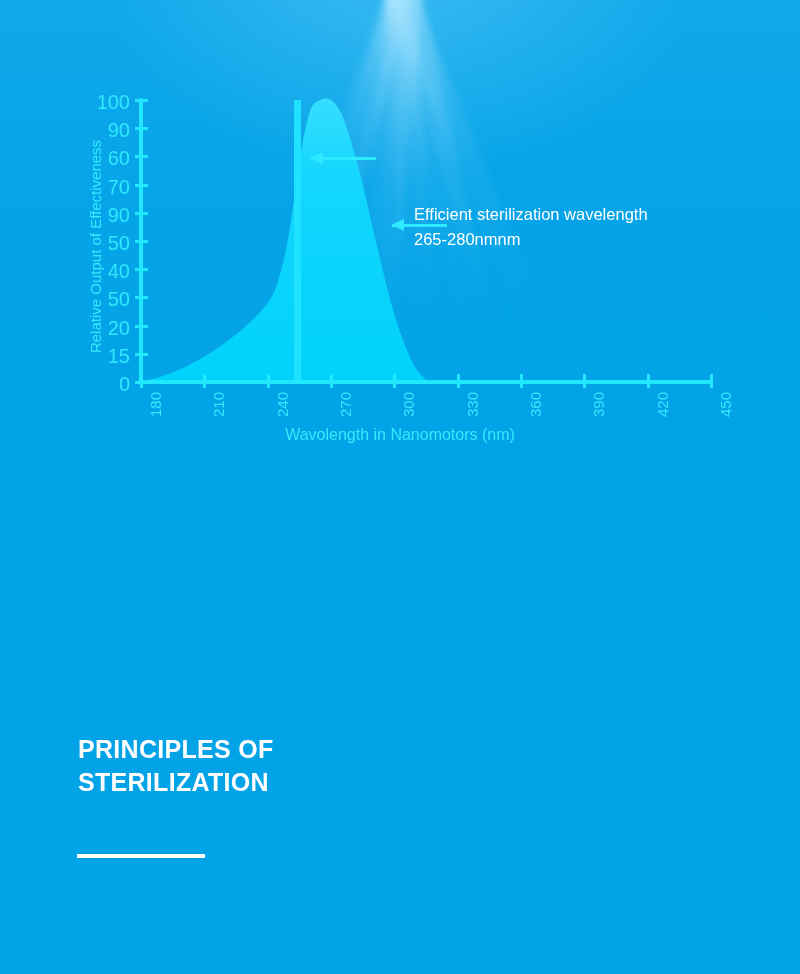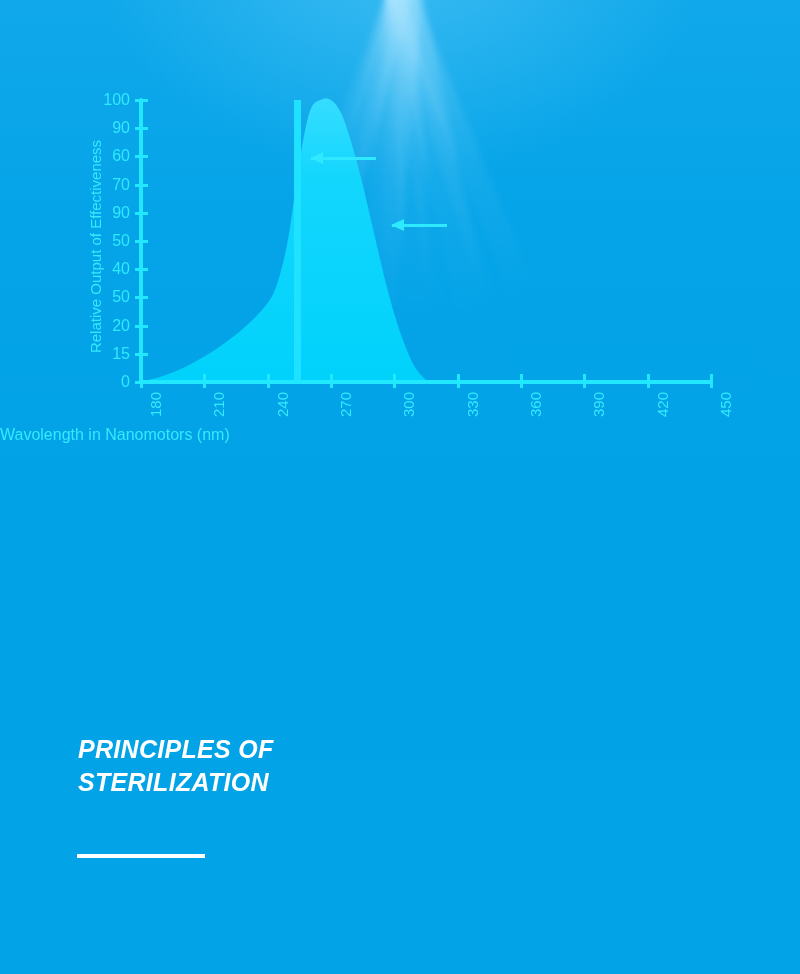--- a/index.html
+++ b/index.html
@@ -75,21 +75,21 @@
     left: 135px;
     width: 13px;
     height: 3px;
     background: #22e8ff;
   }
   .ytick-num {
     position: absolute;
     left: 96px;
     width: 34px;
     text-align: right;
-    font-size: 16px;
+    font-size: 20px;
     color: #2fe9ff;
     transform: translateY(-9px);
   }
   .tick-x {
     position: absolute;
     top: 374px;
     width: 3px;
     height: 14px;
     background: #22e8ff;
   }
@@ -100,21 +100,21 @@
     color: #33eaff;
     transform-origin: left top;
     transform: rotate(-90deg) translateX(-100%);
     white-space: nowrap;
   }
   .x-axis-title {
     position: absolute;
     left: 0;
     top: 426px;
     width: 800px;
-    text-align: left;
+    text-align: center;
     font-size: 16px;
     color: #33eaff;
   }
   .y-axis-title {
     position: absolute;
     left: -55px;
     top: 238px;
     width: 300px;
     text-align: center;
     font-size: 15px;
@@ -181,21 +181,20 @@
 
   
   .section-heading {
     position: absolute;
     left: 78px;
     top: 712px;
     width: 440px;
     color: #ffffff;
     font-size: 25px;
     font-weight: bold;
-    font-style: italic;
     line-height: 33px;
     letter-spacing: 0.3px;
     white-space: pre-line;
   }
   .rule {
     position: absolute;
     left: 77px;
     top: 854px;
     width: 128px;
     height: 4px;
@@ -284,20 +283,22 @@
         <div class="tick-x" style="left: 710px;"></div>
         <div class="xtick-num" style="left: 717px;">450</div>
       </div>
 
     <div class="y-axis-title">Relative Output of Effectiveness</div>
     <div class="x-axis-title">Wavolength in Nanomotors (nm)</div>
 
     <div class="arrow arrow-1"></div>
 
     <div class="arrow arrow-2"></div>
+    <div class="anno anno-2">Efficient sterilization wavelength
+265-280nmnm</div>
   </div>
 
 
   <h2 class="section-heading">PRINCIPLES OF
 STERILIZATION</h2>
 
   <div class="rule"></div>
 
 </div>
 

